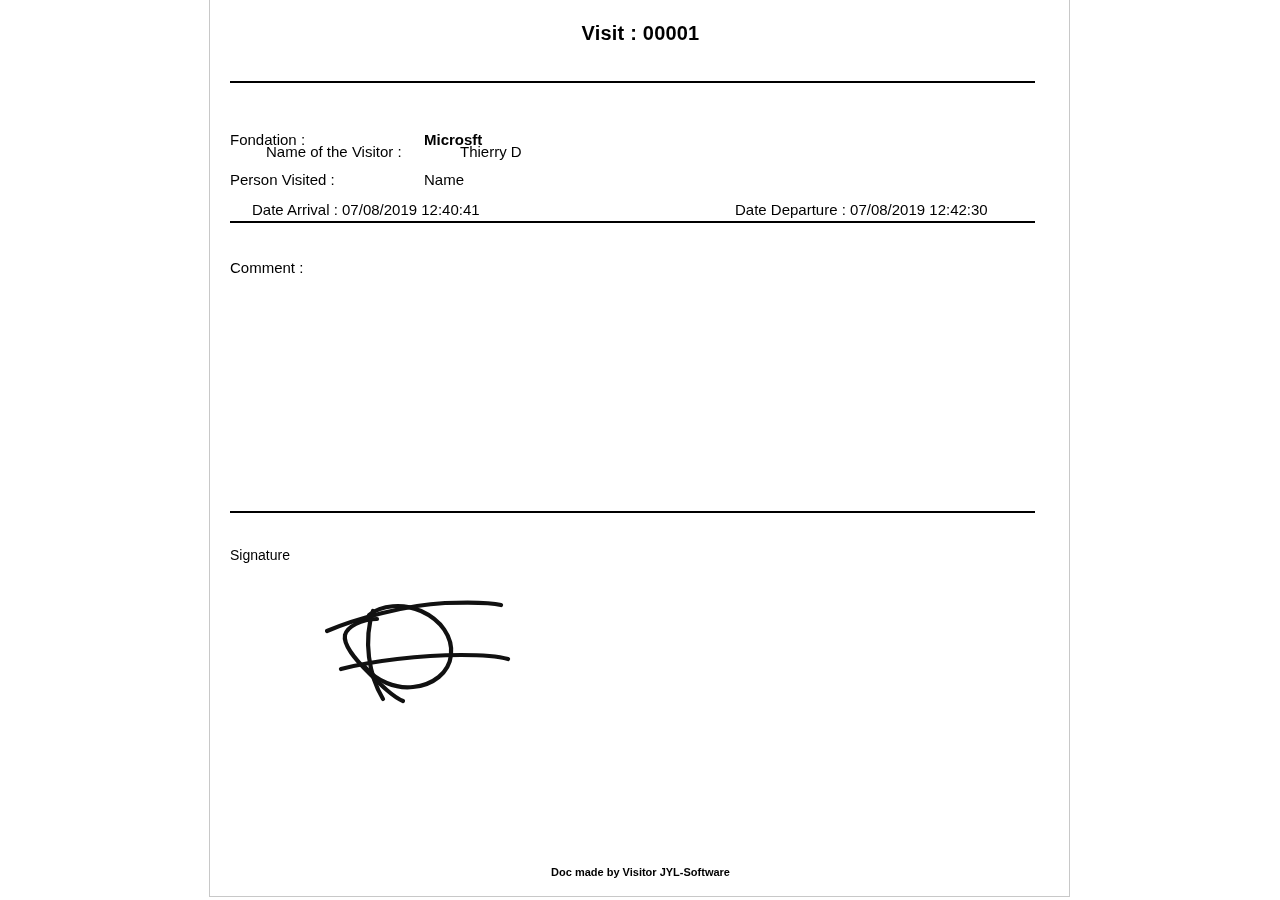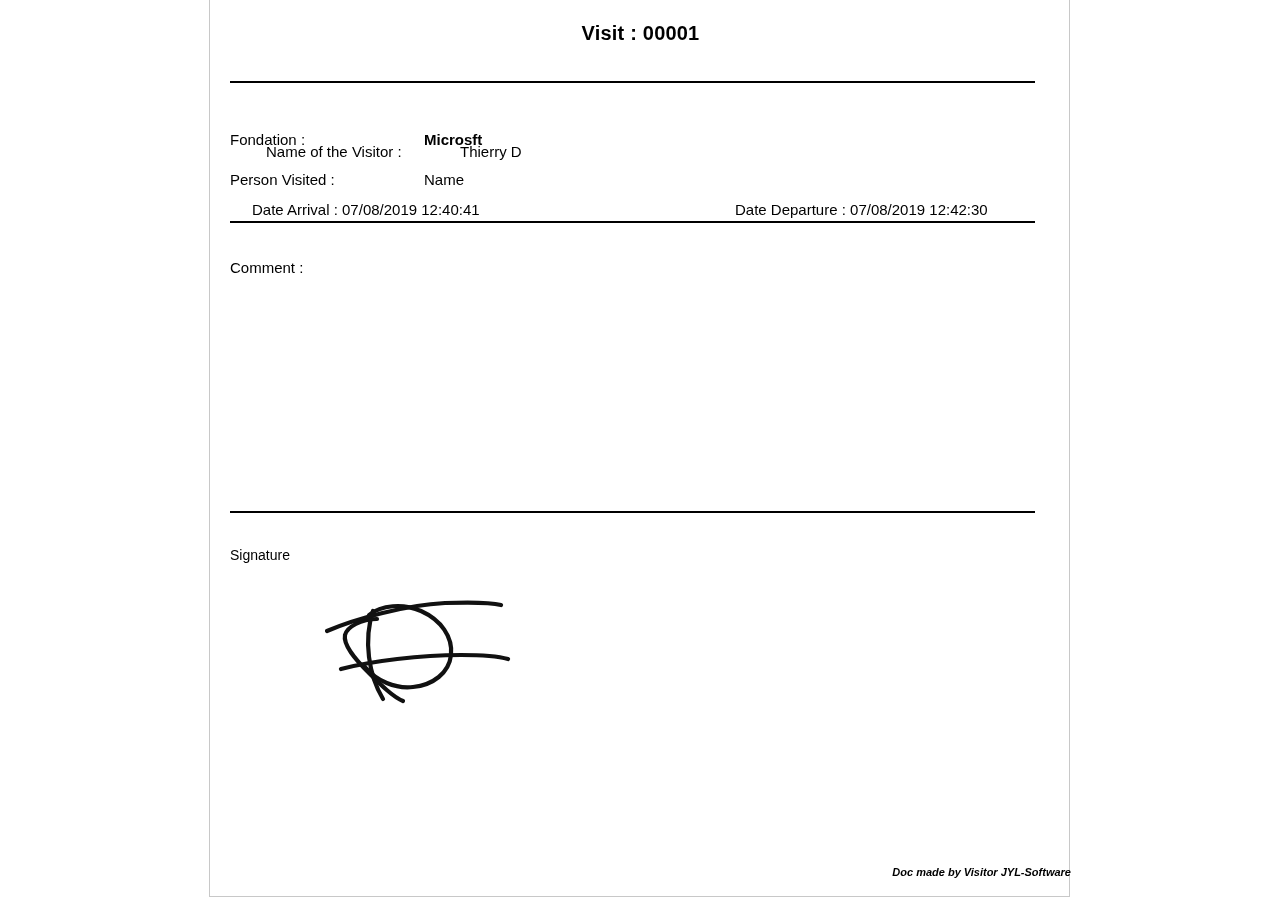--- a/index.html
+++ b/index.html
@@ -145,23 +145,22 @@
     top: 575px;
     width: 220px;
     height: 140px;
   }
 
   .footer-note {
     position: absolute;
     left: 0;
     top: 866px;
     width: 861px;
-    text-align: right;
+    text-align: center;
     font-size: 11px;
-    font-style: italic;
     font-weight: bold;
   }
 </style>
 </head>
 <body>
 
 <div id="page">
 
   <div class="sheet">
 

